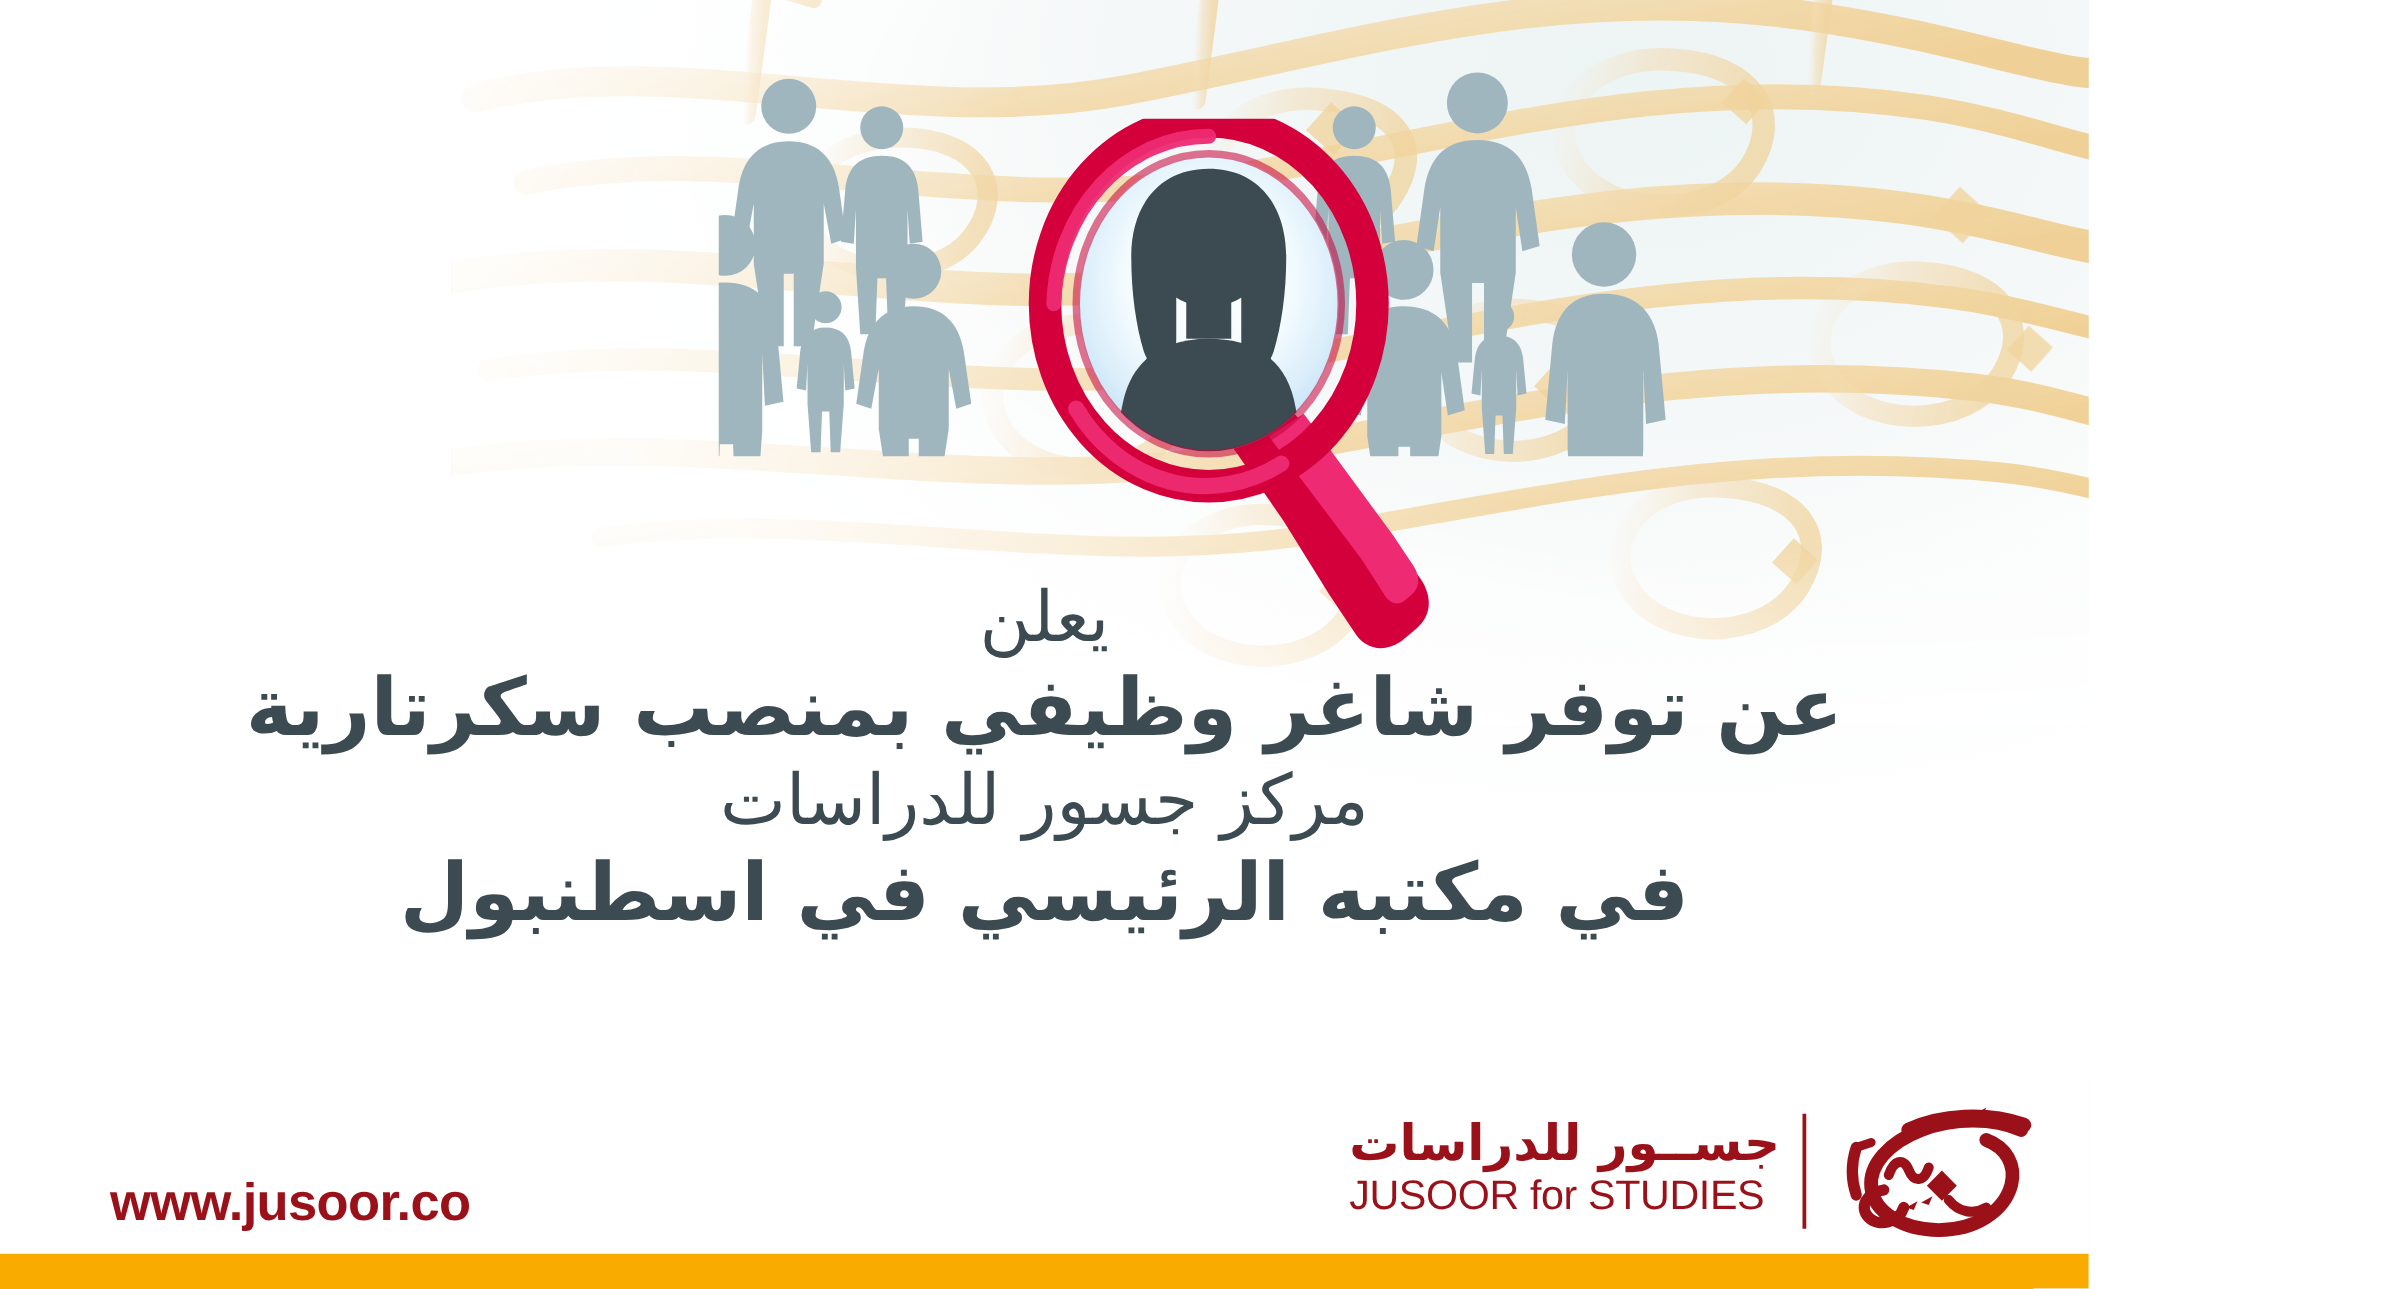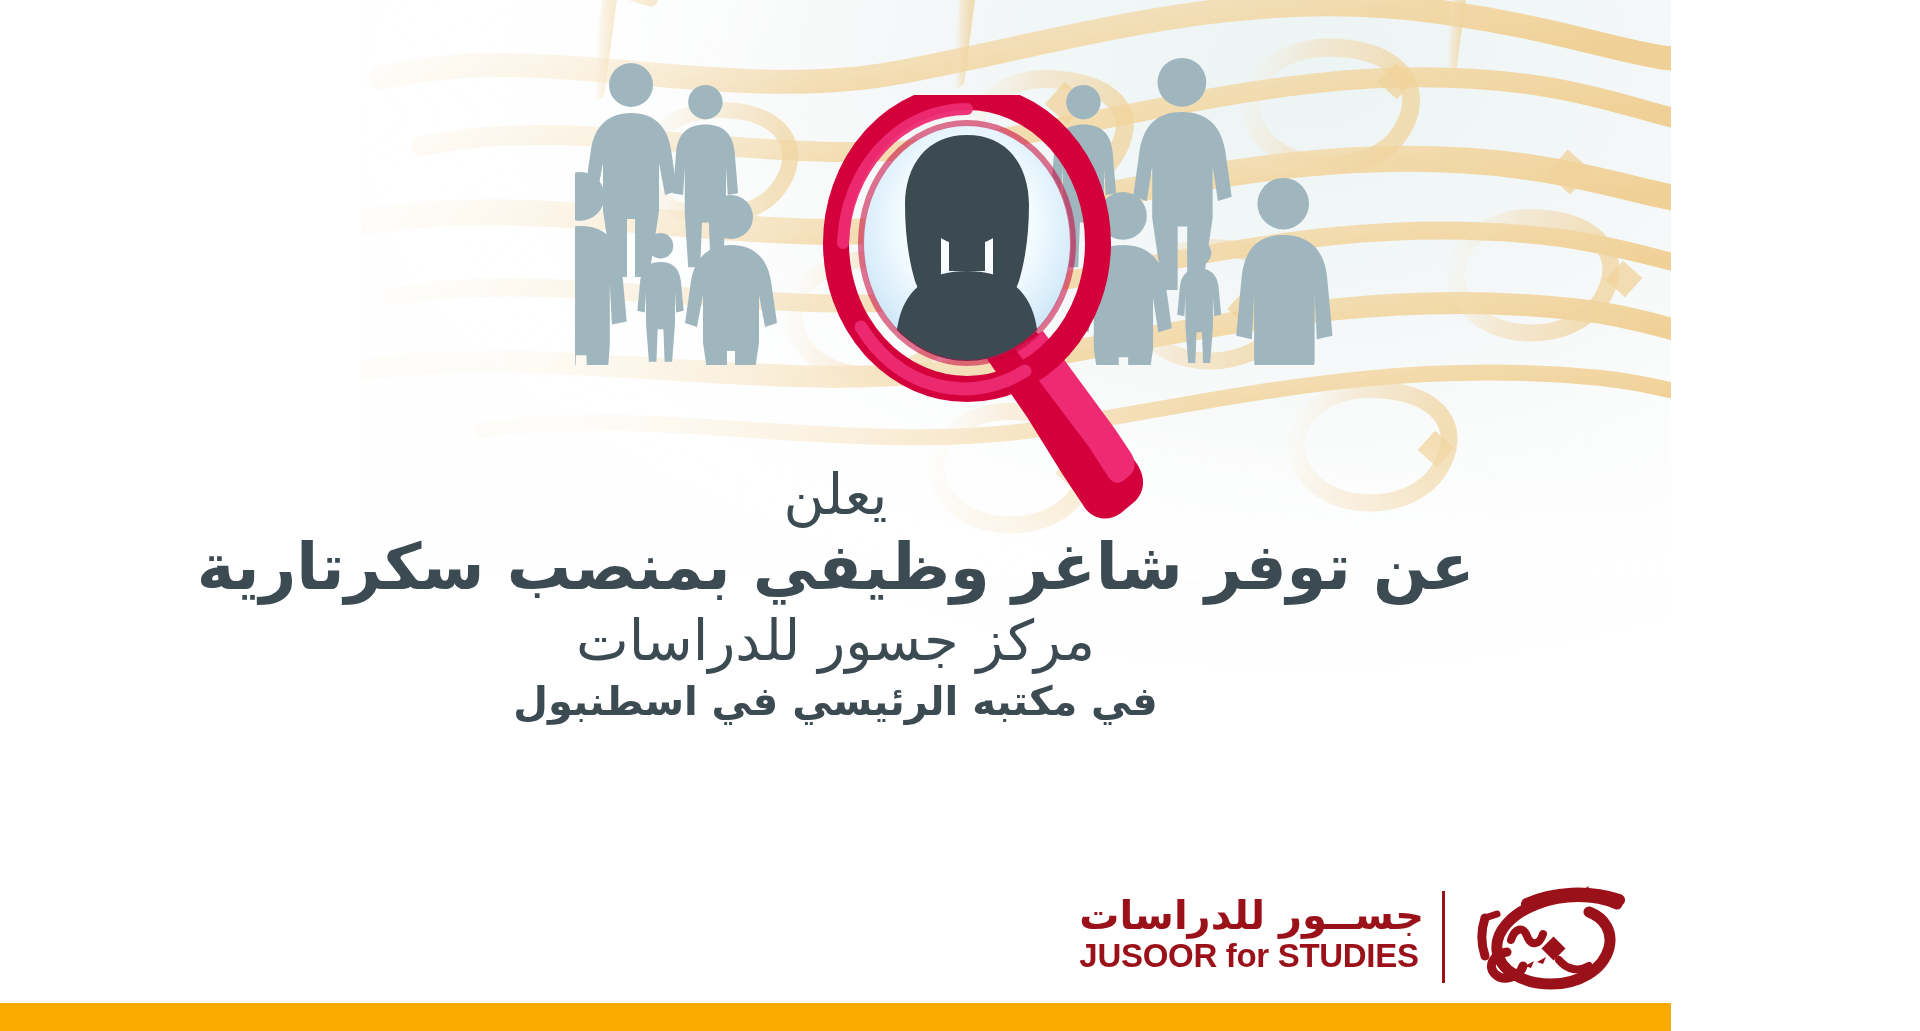--- a/index.html
+++ b/index.html
@@ -77,21 +77,21 @@
     font-size: 56px;
     font-weight: 400;
     margin-bottom: 4px;
   }
   .hl-3 {
     font-size: 64px;
     font-weight: 700;
     margin-bottom: 2px;
   }
   .hl-4 {
-    font-size: 40px;
+    font-size: 64px;
     font-weight: 700;
   }
 
   
   .site-url {
     position: absolute;
     left: 88px;
     top: 938px;
     font-size: 42px;
     font-weight: 700;
@@ -131,21 +131,21 @@
   .brand-ar {
     font-size: 40px;
     font-weight: 700;
     line-height: 1.12;
     direction: rtl;
     color: #9b1119;
     white-space: nowrap;
   }
   .brand-en {
     font-size: 33px;
-    font-weight: 700;
+    font-weight: 400;
     line-height: 1.1;
     direction: ltr;
     letter-spacing: -0.3px;
     color: #9b1119;
     font-family: "Liberation Sans", sans-serif;
     white-space: nowrap;
   }
 
   
   .bottom-bar {
@@ -332,20 +332,21 @@
     </svg>
   </div>
 
   <div class="headline">
     <span class="hl-line hl-1">يعلن</span>
     <span class="hl-line hl-3">عن توفر شاغر وظيفي بمنصب سكرتارية</span>
     <span class="hl-line hl-2">مركز جسور للدراسات</span>
     <span class="hl-line hl-4">في مكتبه الرئيسي في اسطنبول</span>
   </div>
 
+  <div class="site-url">www.jusoor.co</div>
 
   <div class="brand">
     <div class="brand-mark">
       <svg viewBox="0 0 168 126" xmlns="http://www.w3.org/2000/svg">
         <g fill="none" stroke="#9b1119" stroke-linecap="round" stroke-linejoin="round">
 
           <path d="M150,30 C128,20 96,20 70,30 C44,40 28,58 30,76 C32,96 56,110 84,110
                    C112,110 136,96 142,74 C146,58 138,44 122,38" stroke-width="11"></path>
 
           <path d="M60,30 C86,18 122,16 152,26" stroke-width="12"></path>

